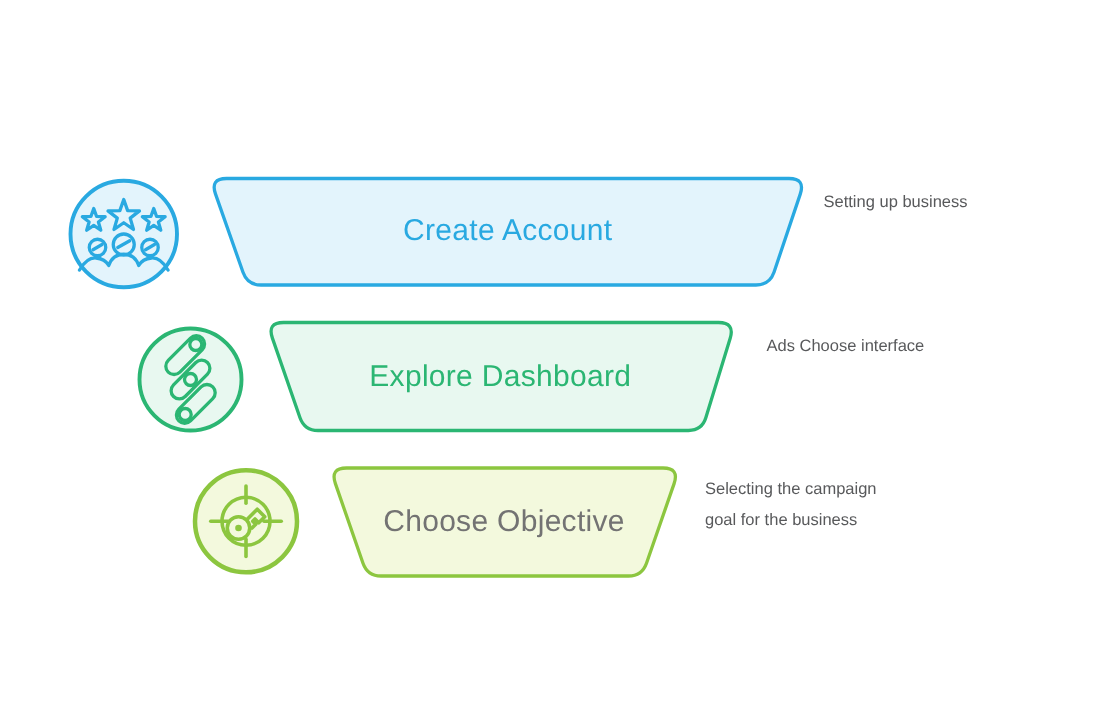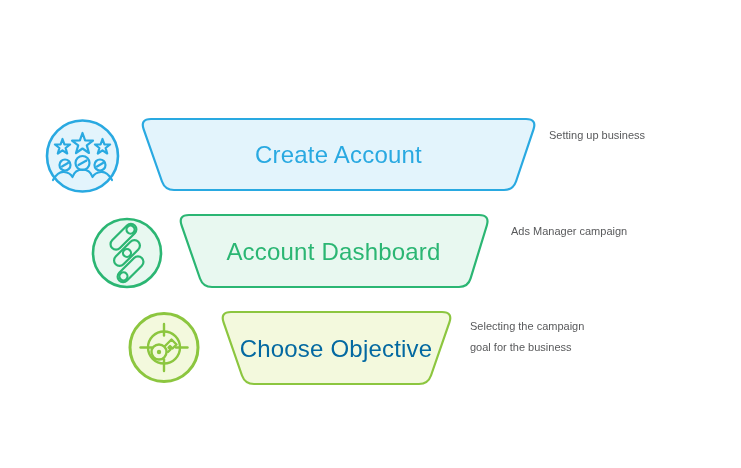--- a/index.html
+++ b/index.html
@@ -3,25 +3,25 @@
 <meta charset="utf-8">
 <style>
   html,body{margin:0;padding:0;background:#ffffff;}
   #stage{
     position:relative;width:741px;height:468px;background:#ffffff;overflow:hidden;
     font-family:"Liberation Sans", sans-serif;
   }
   .abs{position:absolute;}
   .step-label{
     display:flex;align-items:center;justify-content:center;
-    font-size:24px;font-weight:400;letter-spacing:.2px;pointer-events:none;
+    font-size:20px;font-weight:400;letter-spacing:.2px;pointer-events:none;
   }
   .label-blue{color:#29A9E1;}
   .label-green{color:#2BB673;}
-  .label-lime{color:#0369a1;}
+  .label-lime{color:#737373;}
   .desc{
     font-size:11px;line-height:21px;color:#58595B;white-space:nowrap;
   }
   svg{display:block;}
 </style>
 </head>
 <body>
 
 <div id="stage">
 
@@ -63,24 +63,24 @@
       <rect x="30.5" y="20" width="11" height="32" rx="5.5"></rect>
       <circle cx="36" cy="36" r="4"></circle>
       <rect x="44.5" y="29" width="11" height="32" rx="5.5"></rect>
       <circle cx="50" cy="55" r="4"></circle>
     </g>
   </svg>
 
   <svg class="abs" style="left:171px;top:212px" width="325" height="79" viewBox="0 0 325 79">
     <path d="M18 3 H308 Q319 3 315.8 13.5 L299.6 66.4 Q297 75 288 75 H41 Q32 75 29 66.5 L10.6 13.4 Q7 3 18 3 Z" fill="#E8F8F0" stroke="#2BB673" stroke-width="2.2"></path>
   </svg>
-  <div class="abs step-label label-green" style="left:171px;top:212px;width:325px;height:79px">Account Dashboard</div>
+  <div class="abs step-label label-green" style="left:171px;top:212px;width:325px;height:79px">Explore Dashboard</div>
 
   <div class="abs desc" style="left:511px;top:221px">
-    <div>Ads Manager campaign</div>
+    <div>Ads Choose interface</div>
   </div>
 
   <svg class="abs" style="left:127px;top:311px" width="74" height="73" viewBox="0 0 74 73">
     <circle cx="37" cy="36.5" r="34" fill="#F3F9DD" stroke="#8CC63F" stroke-width="3"></circle>
     <g fill="none" stroke="#8CC63F" stroke-width="2.4" stroke-linecap="round">
       <circle cx="37" cy="36.5" r="16"></circle>
       <line x1="37" y1="13" x2="37" y2="24.5"></line>
       <line x1="37" y1="48.5" x2="37" y2="60"></line>
       <line x1="13.5" y1="36.5" x2="25" y2="36.5"></line>
       <line x1="49" y1="36.5" x2="60.5" y2="36.5"></line>

